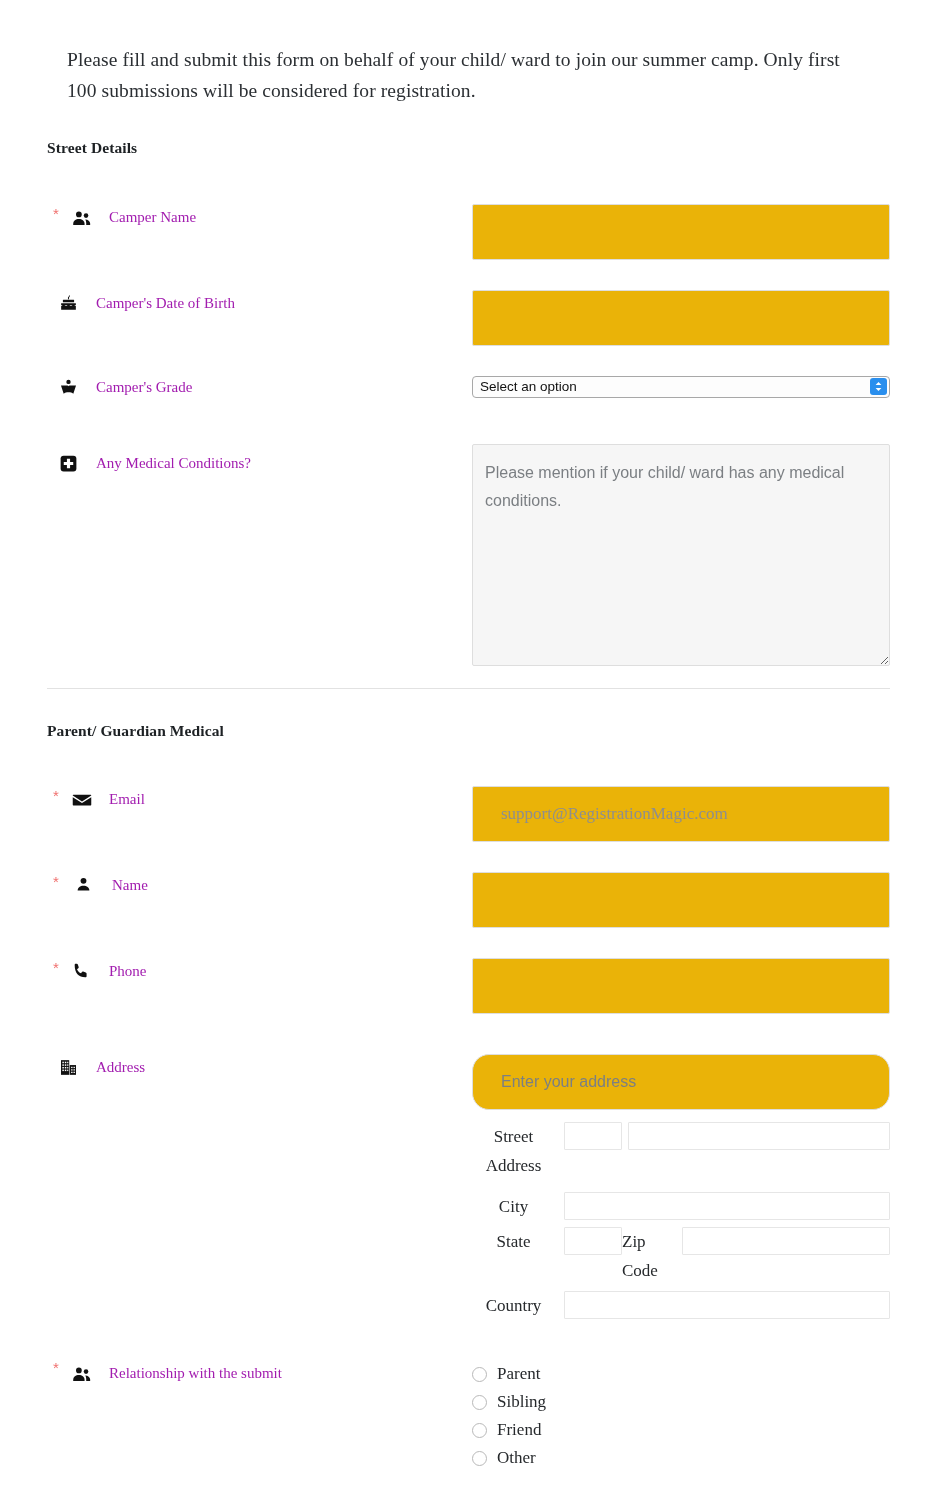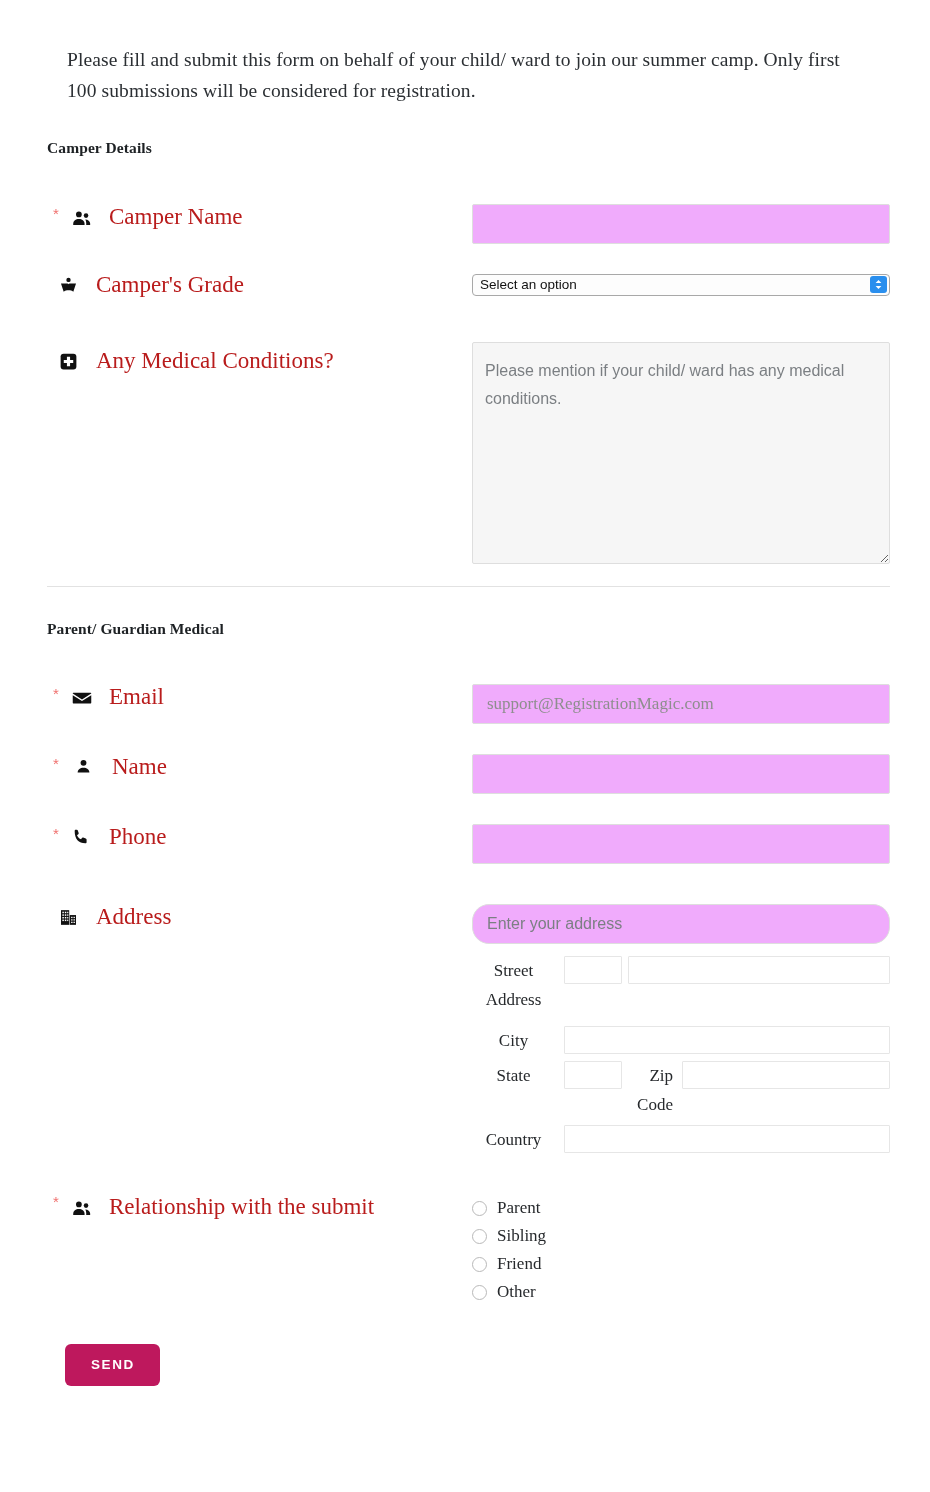--- a/index.html
+++ b/index.html
@@ -80,40 +80,40 @@
     flex: 0 0 26px;
     margin-left: 24px;
     margin-right: 12px;
     display: flex;
     align-items: center;
     justify-content: flex-start;
     padding-top: 1px;
   }
   .ficon svg { display: block; }
   .flabel {
-    font-size: 23px;
+    font-size: 15px;
     line-height: 22px;
-    color: #b91c1c;
+    color: #a21caf;
     padding-top: 0px;
   }
 
   .input-col {
     flex: 1 1 auto;
     min-width: 0;
   }
 
   
   .txt {
     display: block;
     width: 100%;
-    height: 40px;
-    background: #f0abfc;
+    height: 56px;
+    background: #eab308;
     border: 1px solid #dedede;
     border-radius: 2px;
-    padding: 6px 14px;
+    padding: 6px 28px;
     font-family: "Liberation Serif", serif;
     font-size: 17px;
     color: #555;
     outline: none;
   }
   .txt::placeholder { color: #8e8e8e; opacity: 1; }
   .txt.sans {
     font-family: "Liberation Sans", sans-serif;
     font-size: 16px;
     border-radius: 17px;
@@ -206,21 +206,21 @@
     font-size: 15px;
     padding: 2px 6px;
     color: #333;
   }
   .addr-in.small { width: 58px; flex: 0 0 58px; }
   .addr-in.grow  { flex: 1 1 auto; min-width: 0; }
   .addr-gap { width: 6px; flex: 0 0 6px; }
   .addr-mid-lab {
     width: 60px;
     flex: 0 0 60px;
-    text-align: right;
+    text-align: left;
     font-size: 17px;
     line-height: 29px;
     color: #26292c;
     padding-right: 9px;
   }
 
   
   .radio-list { padding-top: 2px; }
   .radio-item {
     display: flex;
@@ -261,40 +261,57 @@
 </head>
 <body>
 
 <div class="form-wrap">
 
   <div class="intro">
     <span>Please fill and submit this form on behalf of your child/ ward to join our summer camp.</span>
     <span>Only first 100 submissions will be considered for registration.</span>
   </div>
 
-  <div class="section-head">Camper Details</div>
+  <div class="section-head">Street Details</div>
 
   <div class="field-row" style="margin-top:47px;">
     <div class="label-col">
       <span class="req-star">*</span>
       <span class="ficon">
         <svg width="22" height="22" viewBox="0 0 24 24" fill="#111">
           <circle cx="8.6" cy="8.1" r="3.1"></circle>
           <circle cx="16.4" cy="9.4" r="2.5"></circle>
           <path d="M2.4 18.2c0-3.2 2.8-5.1 6.2-5.1s6.2 1.9 6.2 5.1v1.3H2.4z"></path>
           <path d="M15.6 13.6c2.9.2 5.3 1.7 5.3 4.4v1.5h-4.3v-2.1c0-1.5-.4-2.8-1-3.8z"></path>
         </svg>
       </span>
       <span class="flabel">Camper Name</span>
     </div>
     <div class="input-col">
       <input class="txt" type="text" value="" placeholder="" style="">
     </div>
   </div>
 
+  <div class="field-row" style="margin-top:30px;">
+    <div class="label-col">
+      <span class="ficon" style="margin-left:11px;">
+        <svg width="21" height="21" viewBox="0 0 24 24" fill="#111">
+          <path d="M12 4.4c.7-.6.9-1.3.5-2 .9.4 1.2 1.4.6 2.2-.3.4-.7.6-1.1.6z"></path>
+          <rect x="11.4" y="4.6" width="1.1" height="2.6"></rect>
+          <rect x="5.6" y="7.6" width="12.8" height="3.1" rx="0.5"></rect>
+          <path d="M3.6 11.6h16.8v2.1c-1.4 0-1.4 1.5-2.8 1.5s-1.4-1.5-2.8-1.5-1.4 1.5-2.8 1.5-1.4-1.5-2.8-1.5-1.4 1.5-2.8 1.5-1.4-1.5-2.8-1.5z"></path>
+          <rect x="3.6" y="14.6" width="16.8" height="4.6" rx="0.4"></rect>
+        </svg>
+      </span>
+      <span class="flabel">Camper's Date of Birth</span>
+    </div>
+    <div class="input-col">
+      <input class="txt" type="text" value="" placeholder="" style="">
+    </div>
+  </div>
 
   <div class="field-row" style="margin-top:30px;">
     <div class="label-col" style="padding-top:0;">
       <span class="ficon" style="margin-left:11px;">
         <svg width="21" height="21" viewBox="0 0 24 24" fill="#111">
           <circle cx="12" cy="5.6" r="2.5"></circle>
           <path d="M3.4 9.6h7.2c.7 0 1.2.4 1.4.9.2-.5.7-.9 1.4-.9h7.2l-3.1 9.4c-1.4-1-3.3-1.6-5.5-1.6s-4.1.6-5.5 1.6z"></path>
         </svg>
       </span>
       <span class="flabel">Camper's Grade</span>

